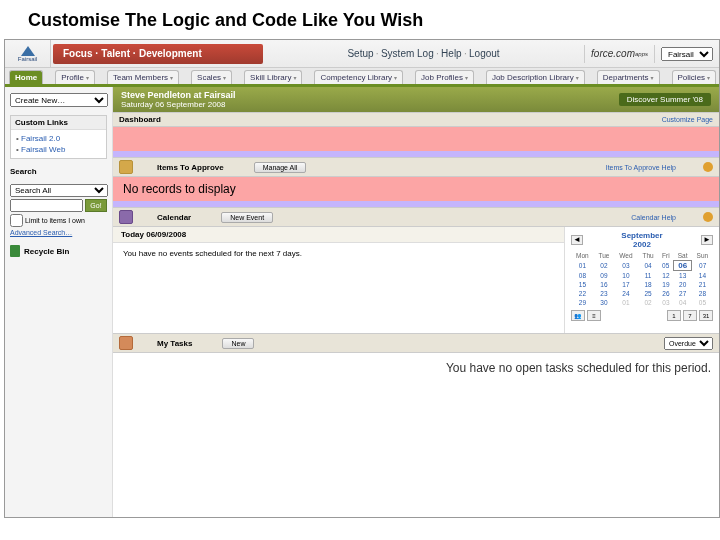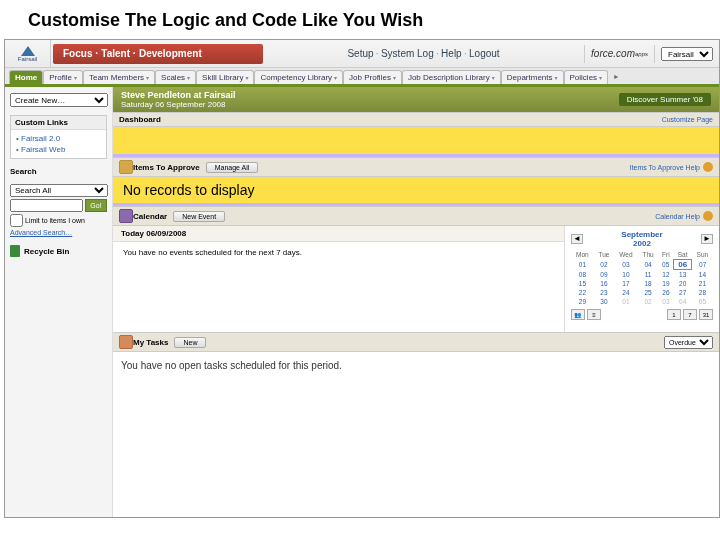--- a/index.html
+++ b/index.html
@@ -9,21 +9,21 @@
   .topbar { display:flex; align-items:center; background:linear-gradient(#f5f5f5,#ebebeb); height:28px; border-bottom:1px solid #ccc; }
   .logo-box { width:46px; height:28px; display:flex; flex-direction:column; align-items:center; justify-content:center; font-size:6px; color:#2a4a7a; border-right:1px solid #ccc; }
   .logo-tri { width:0; height:0; border-left:7px solid transparent; border-right:7px solid transparent; border-bottom:10px solid #3a6ea5; }
   .brandbar { background:linear-gradient(#c94a3a,#a03a2e); color:#fff; font-size:10px; font-weight:bold; padding:4px 10px; flex:0 0 210px; height:20px; display:flex; align-items:center; margin:4px 0 4px 2px; border-radius:2px; }
   .topnav { flex:1; display:flex; justify-content:center; gap:2px; font-size:10px; color:#345; }
   .topnav span { cursor:pointer; }
   .topnav .sep { color:#999; }
   .force { font-style:italic; font-size:10px; color:#333; padding:0 6px; border-left:1px solid #ccc; border-right:1px solid #ccc; height:18px; display:flex; align-items:center; }
   .force sup { font-size:6px; }
   .appsel { font-size:8px; padding:1px 2px; margin:0 6px; height:14px; }
-  .tabs { display:flex; background:#e8e8e8; border-bottom:3px solid #6b8e23; padding:2px 0 0 4px; gap:0; font-size:8px; }
+  .tabs { display:flex; background:#e8e8e8; border-bottom:3px solid #6b8e23; padding:2px 0 0 4px; gap:12px; font-size:8px; }
   .tab { background:#f2f2f2; border:1px solid #bbb; border-bottom:none; padding:2px 5px; color:#335; border-radius:3px 3px 0 0; cursor:pointer; position:relative; white-space:nowrap; }
   .tab.active { background:#6b8e23; color:#fff; font-weight:bold; }
   .tab .dd { font-size:6px; padding-left:2px; color:#888; }
   .more { padding:2px 6px; color:#666; }
   .body { display:flex; min-height:430px; }
   .side { width:108px; background:#f4f4f4; padding:6px 5px; border-right:1px solid #ddd; }
   .create { width:98px; font-size:8px; height:14px; margin-bottom:8px; }
   .panel { background:#fff; border:1px solid #ccc; margin-bottom:8px; font-size:8px; }
   .panel h4 { background:#eee; padding:2px 4px; font-size:8px; border-bottom:1px solid #ddd; }
   .panel .pbody { padding:3px 5px; }
@@ -37,48 +37,48 @@
   .go { background:#7a9a3a; color:#fff; border:1px solid #5a7a2a; font-size:7px; height:13px; width:22px; cursor:pointer; }
   .limit { font-size:7px; display:flex; align-items:center; gap:2px; }
   .adv { color:#2a5db0; font-size:7px; text-decoration:underline; cursor:pointer; display:inline-block; margin-top:2px; }
   .rbin { margin-top:8px; font-size:8px; font-weight:bold; display:flex; align-items:center; gap:4px; }
   .rbin-ico { width:10px; height:12px; background:#3a8a3a; border-radius:1px; }
   .main { flex:1; padding:0; }
   .userbar { background:linear-gradient(#9aaa4a,#7a8a3a); color:#fff; display:flex; justify-content:space-between; align-items:center; padding:3px 8px; font-size:8px; }
   .userbar b { font-size:9px; }
   .userbar .disc { background:#4a6a1a; padding:2px 8px; border-radius:2px; cursor:pointer; }
   .section { margin:0; }
-  .shead { background:#e8e4d8; border-top:1px solid #ccc; border-bottom:1px solid #ccc; display:flex; align-items:center; padding:2px 6px; font-size:8px; gap:0; }
+  .shead { background:#e8e4d8; border-top:1px solid #ccc; border-bottom:1px solid #ccc; display:flex; align-items:center; padding:2px 6px; font-size:8px; gap:24px; }
   .shead .ico { width:14px; height:14px; background:#d4a84a; border:1px solid #b8923a; border-radius:2px; }
   .shead .ico.cal { background:#8a6aaa; border-color:#6a4a8a; }
   .shead .ico.task { background:#d48a5a; border-color:#b46a3a; }
   .shead .stitle { font-weight:bold; flex:0 0 auto; }
   .shead .btn { background:linear-gradient(#f8f8f8,#ddd); border:1px solid #aaa; padding:1px 8px; font-size:7px; border-radius:2px; cursor:pointer; margin-left:6px; }
   .shead .spacer { flex:1; }
   .shead .rlink { color:#2a5db0; font-size:7px; cursor:pointer; }
   .help-ico { width:10px; height:10px; background:#e0a030; border-radius:50%; display:inline-block; margin-left:3px; }
-  .sbody { padding:5px 10px; font-size:14px; background:#fde047; min-height:20px; border-bottom:3px solid #c4b5fd; }
+  .sbody { padding:5px 10px; font-size:12px; background:#fca5a5; min-height:20px; border-bottom:6px solid #c4b5fd; }
   .dash { min-height:30px; }
   .cal-wrap { display:flex; }
   .cal-left { flex:1; }
   .today { background:#f4f2ea; padding:3px 8px; font-size:8px; font-weight:bold; border-bottom:1px solid #ddd; }
   .cal-msg { padding:6px 10px; font-size:8px; min-height:90px; }
   .mini { width:155px; border-left:1px solid #ddd; padding:4px 6px; font-size:7px; }
   .mini-nav { display:flex; justify-content:space-between; align-items:center; font-size:8px; margin-bottom:2px; }
   .mini-nav .arr { border:1px solid #aaa; width:12px; height:10px; text-align:center; line-height:8px; cursor:pointer; background:#f0f0f0; }
   .mini-title { text-align:center; font-weight:bold; color:#2a5db0; }
   .mini table { width:100%; border-collapse:collapse; font-size:6.5px; text-align:center; }
   .mini th { color:#666; font-weight:normal; padding:1px; }
   .mini td { padding:1px; color:#2a5db0; cursor:pointer; }
   .mini td.dim { color:#bbb; }
   .mini td.today { background:#fff; border:1px solid #888; font-weight:bold; padding:0; }
   .mini-foot { display:flex; justify-content:space-between; margin-top:3px; gap:2px; }
   .mini-foot .mb { border:1px solid #aaa; background:#f0f0f0; width:14px; height:11px; font-size:6px; text-align:center; line-height:10px; cursor:pointer; }
   .mini-foot .gap { flex:1; }
-  .tasks-msg { text-align:left; padding:8px; font-size:10px; color:#333; }
+  .tasks-msg { text-align:right; padding:8px; font-size:12px; color:#333; }
 </style>
 </head>
 <body>
 
 <div class="slide-title">Customise The Logic and Code Like You Wish</div>
 
 <div class="app">
 
   <div class="topbar">
     <div class="logo-box">

